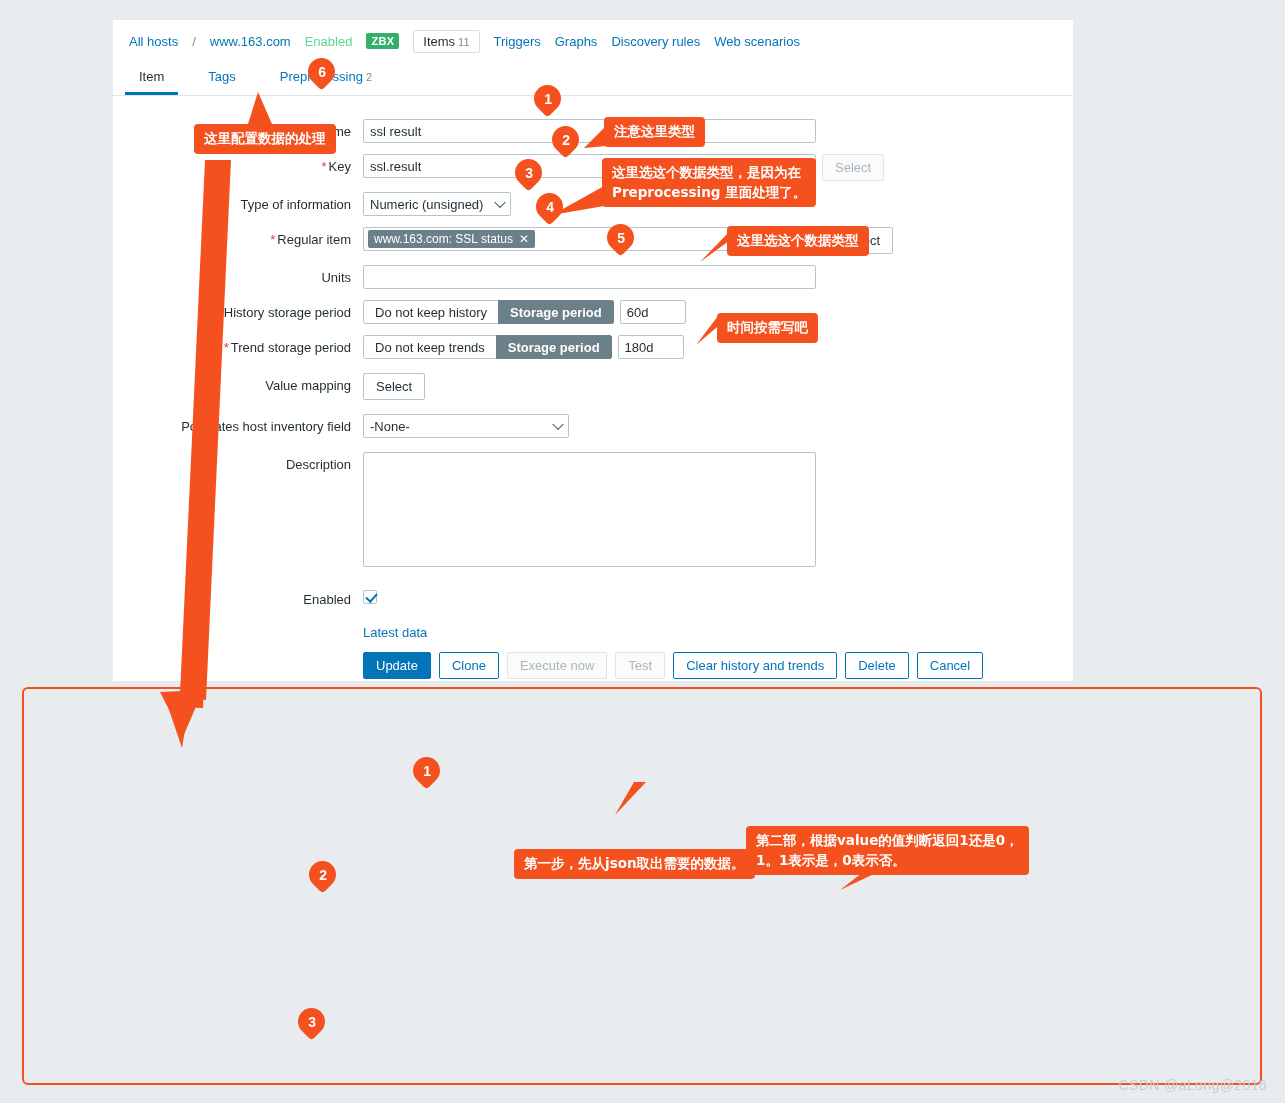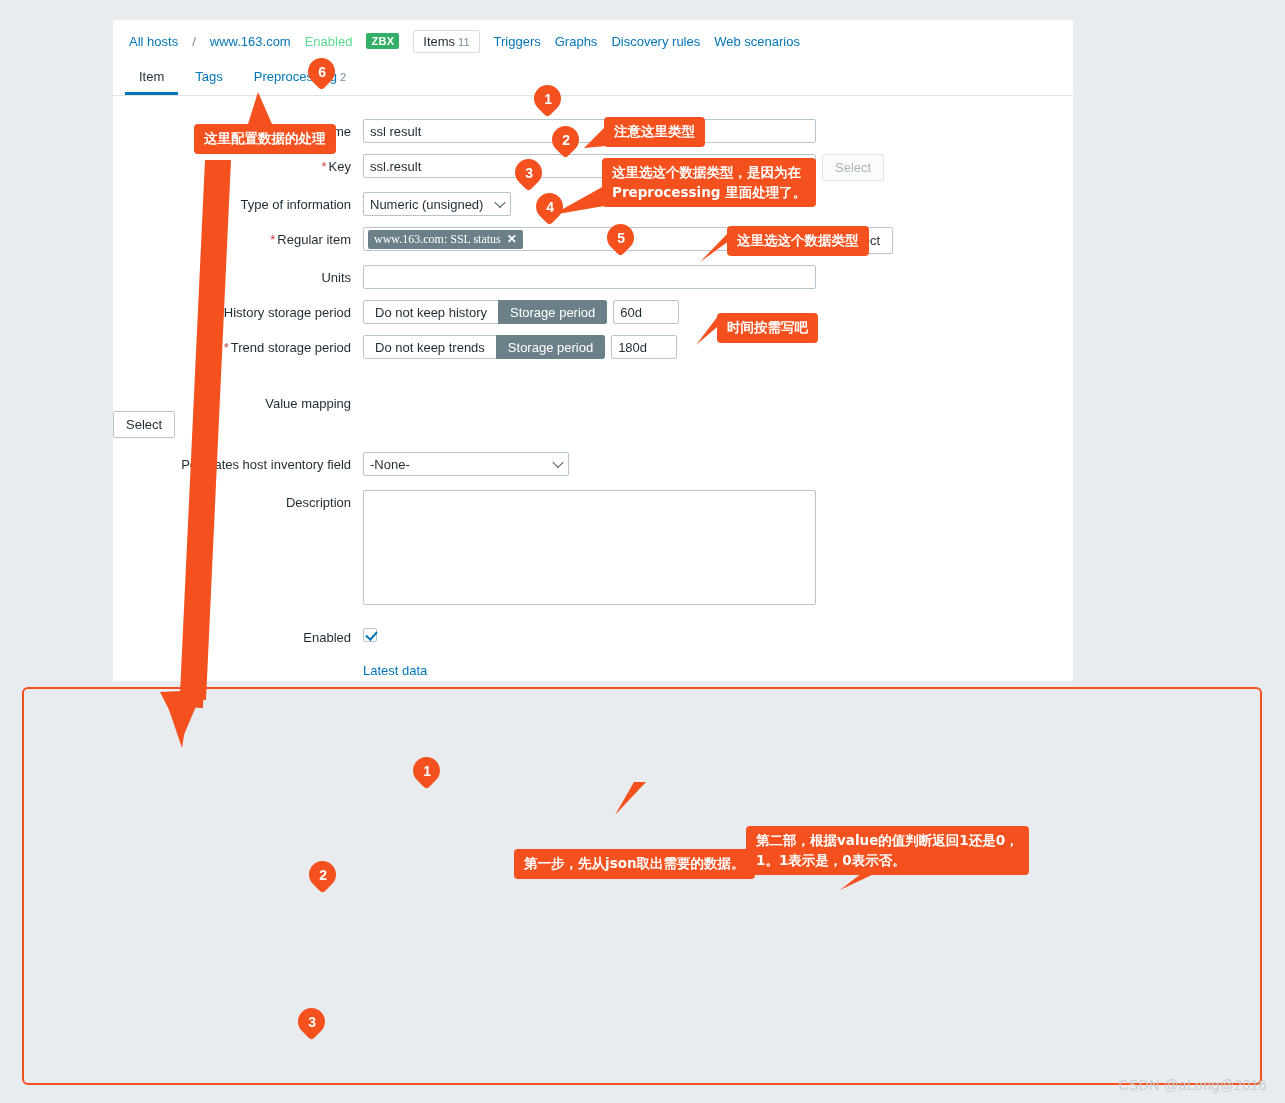--- a/index.html
+++ b/index.html
@@ -20,21 +20,21 @@
              background:#fff; font-size:13px; }
   .navline a { color:#0275b8; text-decoration:none; cursor:pointer; white-space:nowrap; }
   .navline .sep { color:#768d99; }
   .navline .enabled { color:#59db8f; }
   .zbx-badge { background:#34af67; color:#fff; font-size:11px; font-weight:bold;
                padding:2px 5px; border-radius:2px; letter-spacing:.3px; }
   .items-chip { background:#fff; border:1px solid #d7dde0; padding:3px 9px;
                 color:#1f2c33; border-radius:2px; font-size:13px;}
   .items-chip .cnt { color:#768d99; font-size:11px; margin-left:3px; }
 
-  .tabs { display:flex; align-items:flex-end; gap:3px; height:34px;
+  .tabs { display:flex; align-items:flex-end; gap:16px; height:34px;
           border-bottom:1px solid #dfe4e7; background:#fff; padding:0 16px; }
   .tab { padding:6px 14px 8px; color:#0275b8; cursor:pointer; font-size:13px;
          border-bottom:3px solid transparent; white-space:nowrap;}
   .tab.active { color:#1f2c33; border-bottom-color:#0275b8; font-weight:400; }
   .tab .cnt { color:#768d99; font-size:11px; margin-left:3px;}
 
   
   .frow { display:flex; align-items:flex-start; margin-bottom:11px; }
   .flabel { width:250px; text-align:right; padding-right:12px; padding-top:5px;
             font-size:13px; color:#1f2c33; }
@@ -60,21 +60,21 @@
   textarea.inp { height:auto; resize:none; padding:5px 6px; line-height:1.35; }
 
   
   .seg { display:inline-flex; border-radius:2px; overflow:hidden; }
   .seg > span {
     border:1px solid #b8c4cb; margin-left:-1px; padding:3px 11px; height:24px;
     line-height:17px; background:#fff; color:#1f2c33; font-size:13px; cursor:pointer;
     white-space:nowrap;
   }
   .seg > span:first-child { margin-left:0; border-radius:2px 0 0 2px;}
-  .seg > span:last-child { border-radius:0 2px 2px 0;}
+  .seg > span:last-child { border-radius:0 2px 2px 0;font-weight:bold;}
   .seg > span.on { background:#6c8089; border-color:#6c8089; color:#fff; }
 
   
   .msel { border:1px solid #b8c4cb; background:#fff; height:24px; display:flex;
           align-items:center; padding:0 4px; border-radius:2px;}
   .chip { background:#6c8089; color:#fff; font-size:12px; padding:2px 6px;
           display:inline-flex; align-items:center; gap:6px; border-radius:2px;}
   .chip .x { font-size:12px; font-weight:bold; cursor:pointer; }
 
   
@@ -179,21 +179,21 @@
         <div class="sel" style="width:148px;">
           <span>Numeric (unsigned)</span>
           <i class="chev"></i>
         </div>
       </div>
     </div>
 
     <div class="frow">
       <div class="flabel"><span class="req">*</span><span>Regular item</span></div>
       <div class="fctl">
-        <div class="msel" style="width:462px;font-family:Liberation Serif, serif;">
+        <div class="msel" style="width:462px;">
           <span class="chip">
             <span>www.163.com: SSL status</span>
             <span class="x">✕</span>
           </span>
         </div>
         <button class="btn grey">Select</button>
       </div>
     </div>
 
     <div class="frow">
@@ -218,21 +218,21 @@
       <div class="flabel"><span class="req">*</span><span>Trend storage period</span></div>
       <div class="fctl">
         <div class="seg">
           <span>Do not keep trends</span>
           <span class="on">Storage period</span>
         </div>
         <input class="inp" style="width: 66px;" value="180d">
       </div>
     </div>
 
-    <div class="frow" style="margin-top:32px;flex-direction:column;">
+    <div class="frow" style="margin-top:14px;">
       <div class="flabel"><span>Value mapping</span></div>
       <div class="fctl">
         <button class="btn grey">Select</button>
       </div>
     </div>
 
     <div class="frow" style="margin-top:14px;">
       <div class="flabel"><span>Populates host inventory field</span></div>
       <div class="fctl">
         <div class="sel" style="width:206px;">

